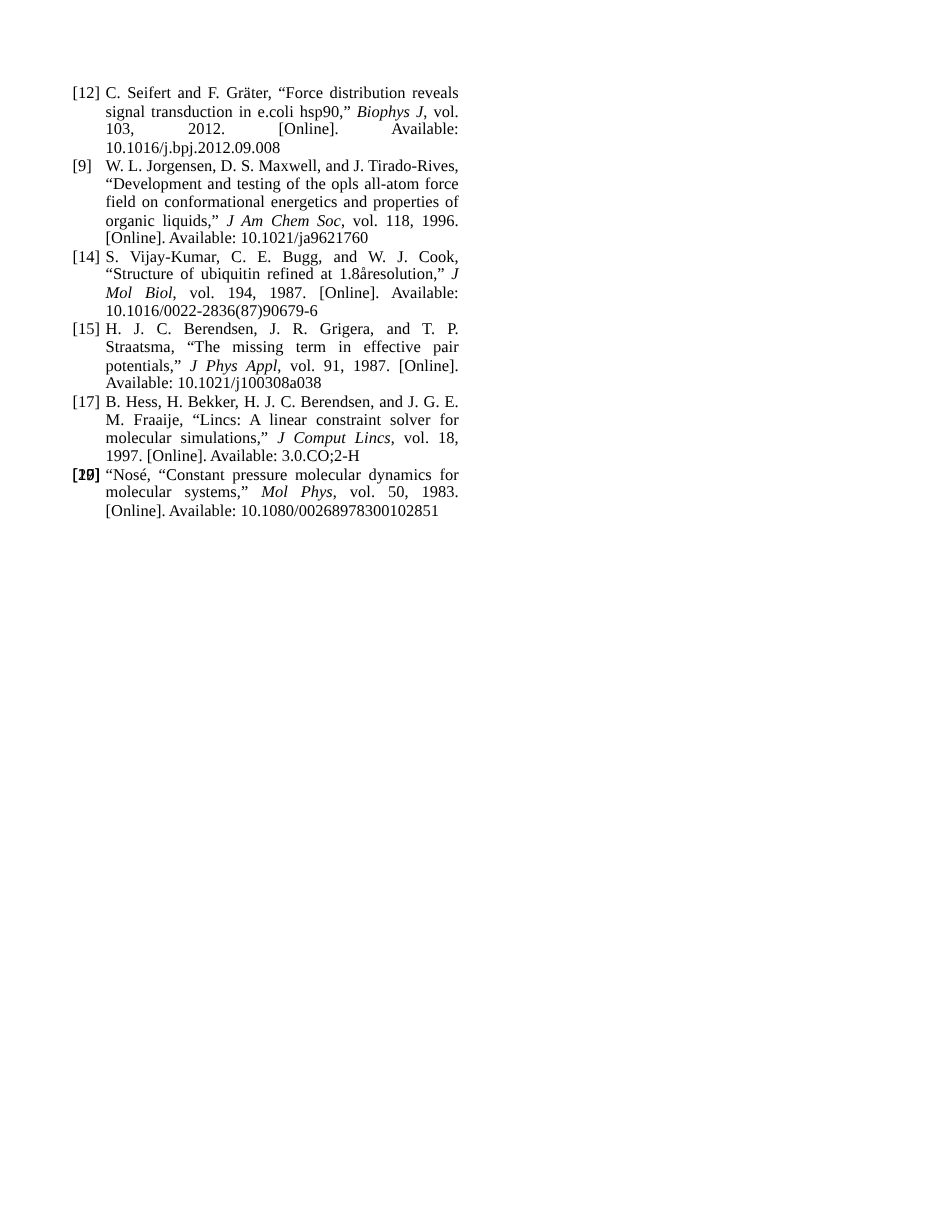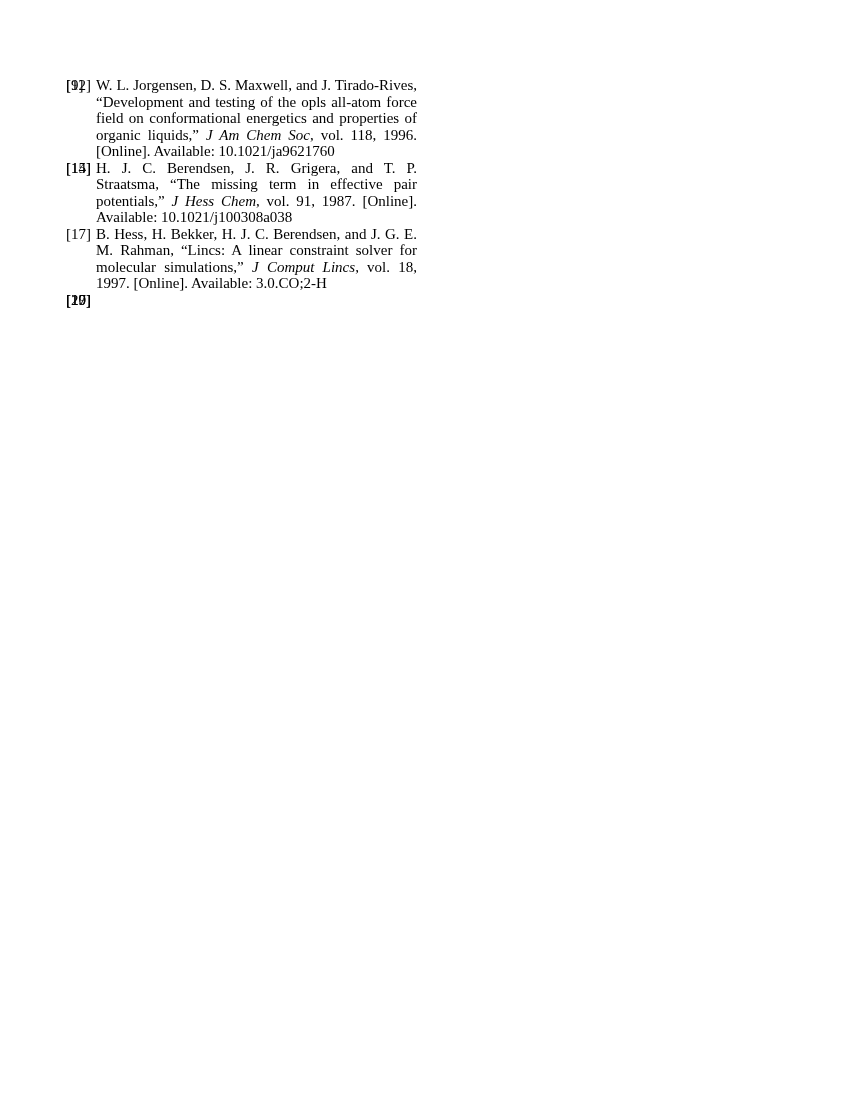--- a/index.html
+++ b/index.html
@@ -37,22 +37,22 @@
   }
   .ref-body i {
     font-style: italic;
   }
 </style>
 </head>
 <body>
 
 <div class="page">
   <div class="ref-list" id="ref-list">
-      <div class="ref-item"><span class="ref-label">[12]</span></div>
+      <div class="ref-item"><span class="ref-label">[12]</span><span class="ref-body"><span>C. Seifert and F. Gräter, “Force distribution reveals signal transduction in e.coli hsp90,” </span><i>Biophys J</i><span>, vol. 103, 2012. [Online]. Available: 10.1016/j.bpj.2012.09.008</span></span></div>
       <div class="ref-item"><span class="ref-label">[9]</span><span class="ref-body"><span>W. L. Jorgensen, D. S. Maxwell, and J. Tirado-Rives, “Development and testing of the opls all-atom force field on conformational energetics and properties of organic liquids,” </span><i>J Am Chem Soc</i><span>, vol. 118, 1996. [Online]. Available: 10.1021/ja9621760</span></span></div>
-      <div class="ref-item"><span class="ref-label">[14]</span></div>
-      <div class="ref-item"><span class="ref-label">[15]</span><span class="ref-body"><span>H. J. C. Berendsen, J. R. Grigera, and T. P. Straatsma, “The missing term in effective pair potentials,” </span><i>J Hess Chem</i><span>, vol. 91, 1987. [Online]. Available: 10.1021/j100308a038</span></span></div>
-      <div class="ref-item"><span class="ref-label">[17]</span><span class="ref-body"><span>B. Hess, H. Bekker, H. J. C. Berendsen, and J. G. E. M. Rahman, “Lincs: A linear constraint solver for molecular simulations,” </span><i>J Comput Lincs</i><span>, vol. 18, 1997. [Online]. Available: 3.0.CO;2-H</span></span></div>
+      <div class="ref-item"><span class="ref-label">[14]</span><span class="ref-body"><span>S. Vijay-Kumar, C. E. Bugg, and W. J. Cook, “Structure of ubiquitin refined at 1.8åresolution,” </span><i>J Mol Biol</i><span>, vol. 194, 1987. [Online]. Available: 10.1016/0022-2836(87)90679-6</span></span></div>
+      <div class="ref-item"><span class="ref-label">[15]</span><span class="ref-body"><span>H. J. C. Berendsen, J. R. Grigera, and T. P. Straatsma, “The missing term in effective pair potentials,” </span><i>J Phys Appl</i><span>, vol. 91, 1987. [Online]. Available: 10.1021/j100308a038</span></span></div>
+      <div class="ref-item"><span class="ref-label">[17]</span><span class="ref-body"><span>B. Hess, H. Bekker, H. J. C. Berendsen, and J. G. E. M. Fraaije, “Lincs: A linear constraint solver for molecular simulations,” </span><i>J Comput Lincs</i><span>, vol. 18, 1997. [Online]. Available: 3.0.CO;2-H</span></span></div>
       <div class="ref-item"><span class="ref-label">[17]</span></div>
       <div class="ref-item"><span class="ref-label">[19]</span></div>
-      <div class="ref-item"><span class="ref-label">[20]</span></div>
+      <div class="ref-item"><span class="ref-label">[20]</span><span class="ref-body"><span>“Nosé, “Constant pressure molecular dynamics for molecular systems,” </span><i>Mol Phys</i><span>, vol. 50, 1983. [Online]. Available: 10.1080/00268978300102851</span></span></div>
     </div>
 </div>
 
 </body></html>

